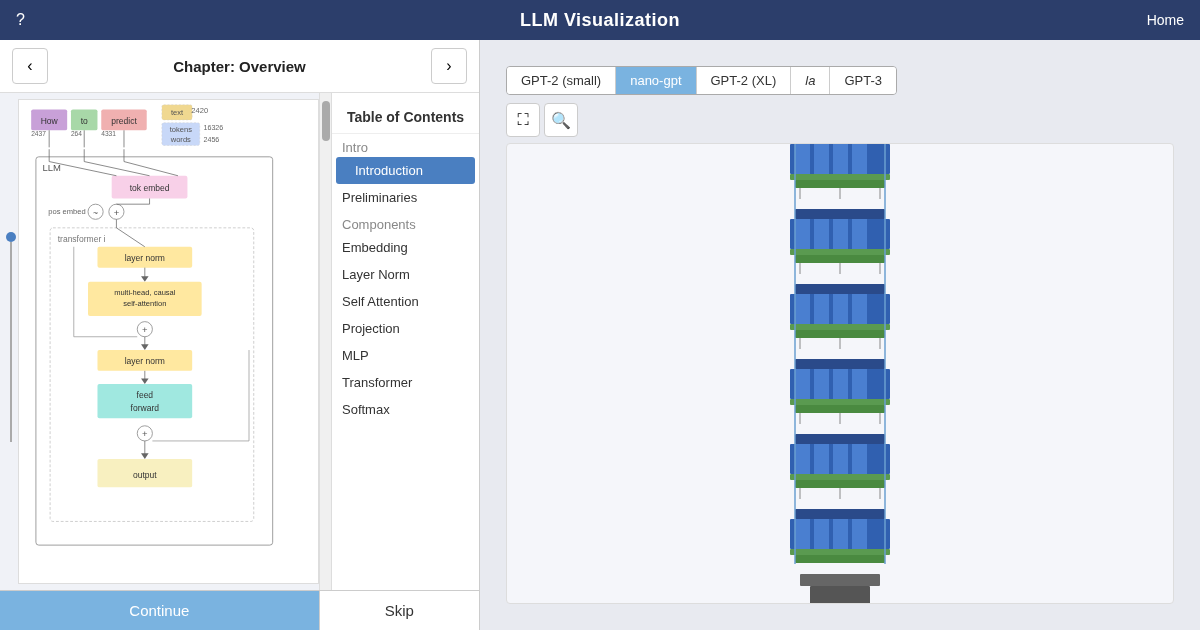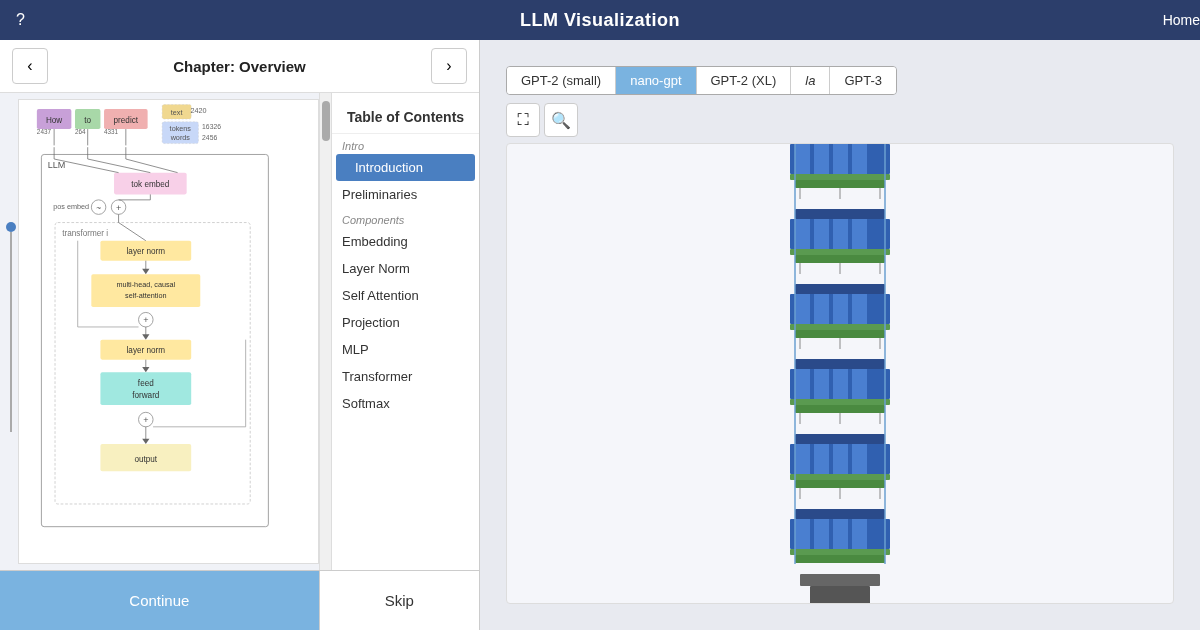--- a/index.html
+++ b/index.html
@@ -22,21 +22,21 @@
     }
     .top-nav-help {
       position: absolute;
       left: 16px;
       font-size: 16px;
       color: white;
       cursor: pointer;
     }
     .top-nav-home {
       position: absolute;
-      right: 0;
+      right: 16px;
       font-size: 14px;
       color: white;
       cursor: pointer;
     }
 
     
     .main-layout {
       display: flex;
       height: 590px;
     }
@@ -115,23 +115,22 @@
     .toc-panel {
       width: 148px;
       background: white;
       border-left: 1px solid #ddd;
       overflow-y: auto;
       padding: 8px 0;
       font-size: 13px;
     }
     .toc-section-label {
       color: #888;
-      font-size: 11px;
+      font-size: 13px;
       padding: 6px 10px 2px;
-      font-style: italic;
     }
     .toc-item {
       padding: 6px 10px;
       cursor: pointer;
       color: #333;
       border-radius: 3px;
     }
     .toc-item.active {
       background: #4a7fc1;
       color: white;
@@ -144,21 +143,21 @@
       font-weight: 600;
       font-size: 14px;
       padding: 8px 6px;
       color: #333;
       border-bottom: 1px solid #eee;
     }
 
     
     .bottom-buttons {
       display: flex;
-      height: 60px;
+      height: 40px;
       border-top: 1px solid #ccc;
     }
     .btn-continue {
       flex: 2;
       background: #7ab3e0;
       border: none;
       color: white;
       font-size: 15px;
       cursor: pointer;
       border-right: 1px solid #ccc;

